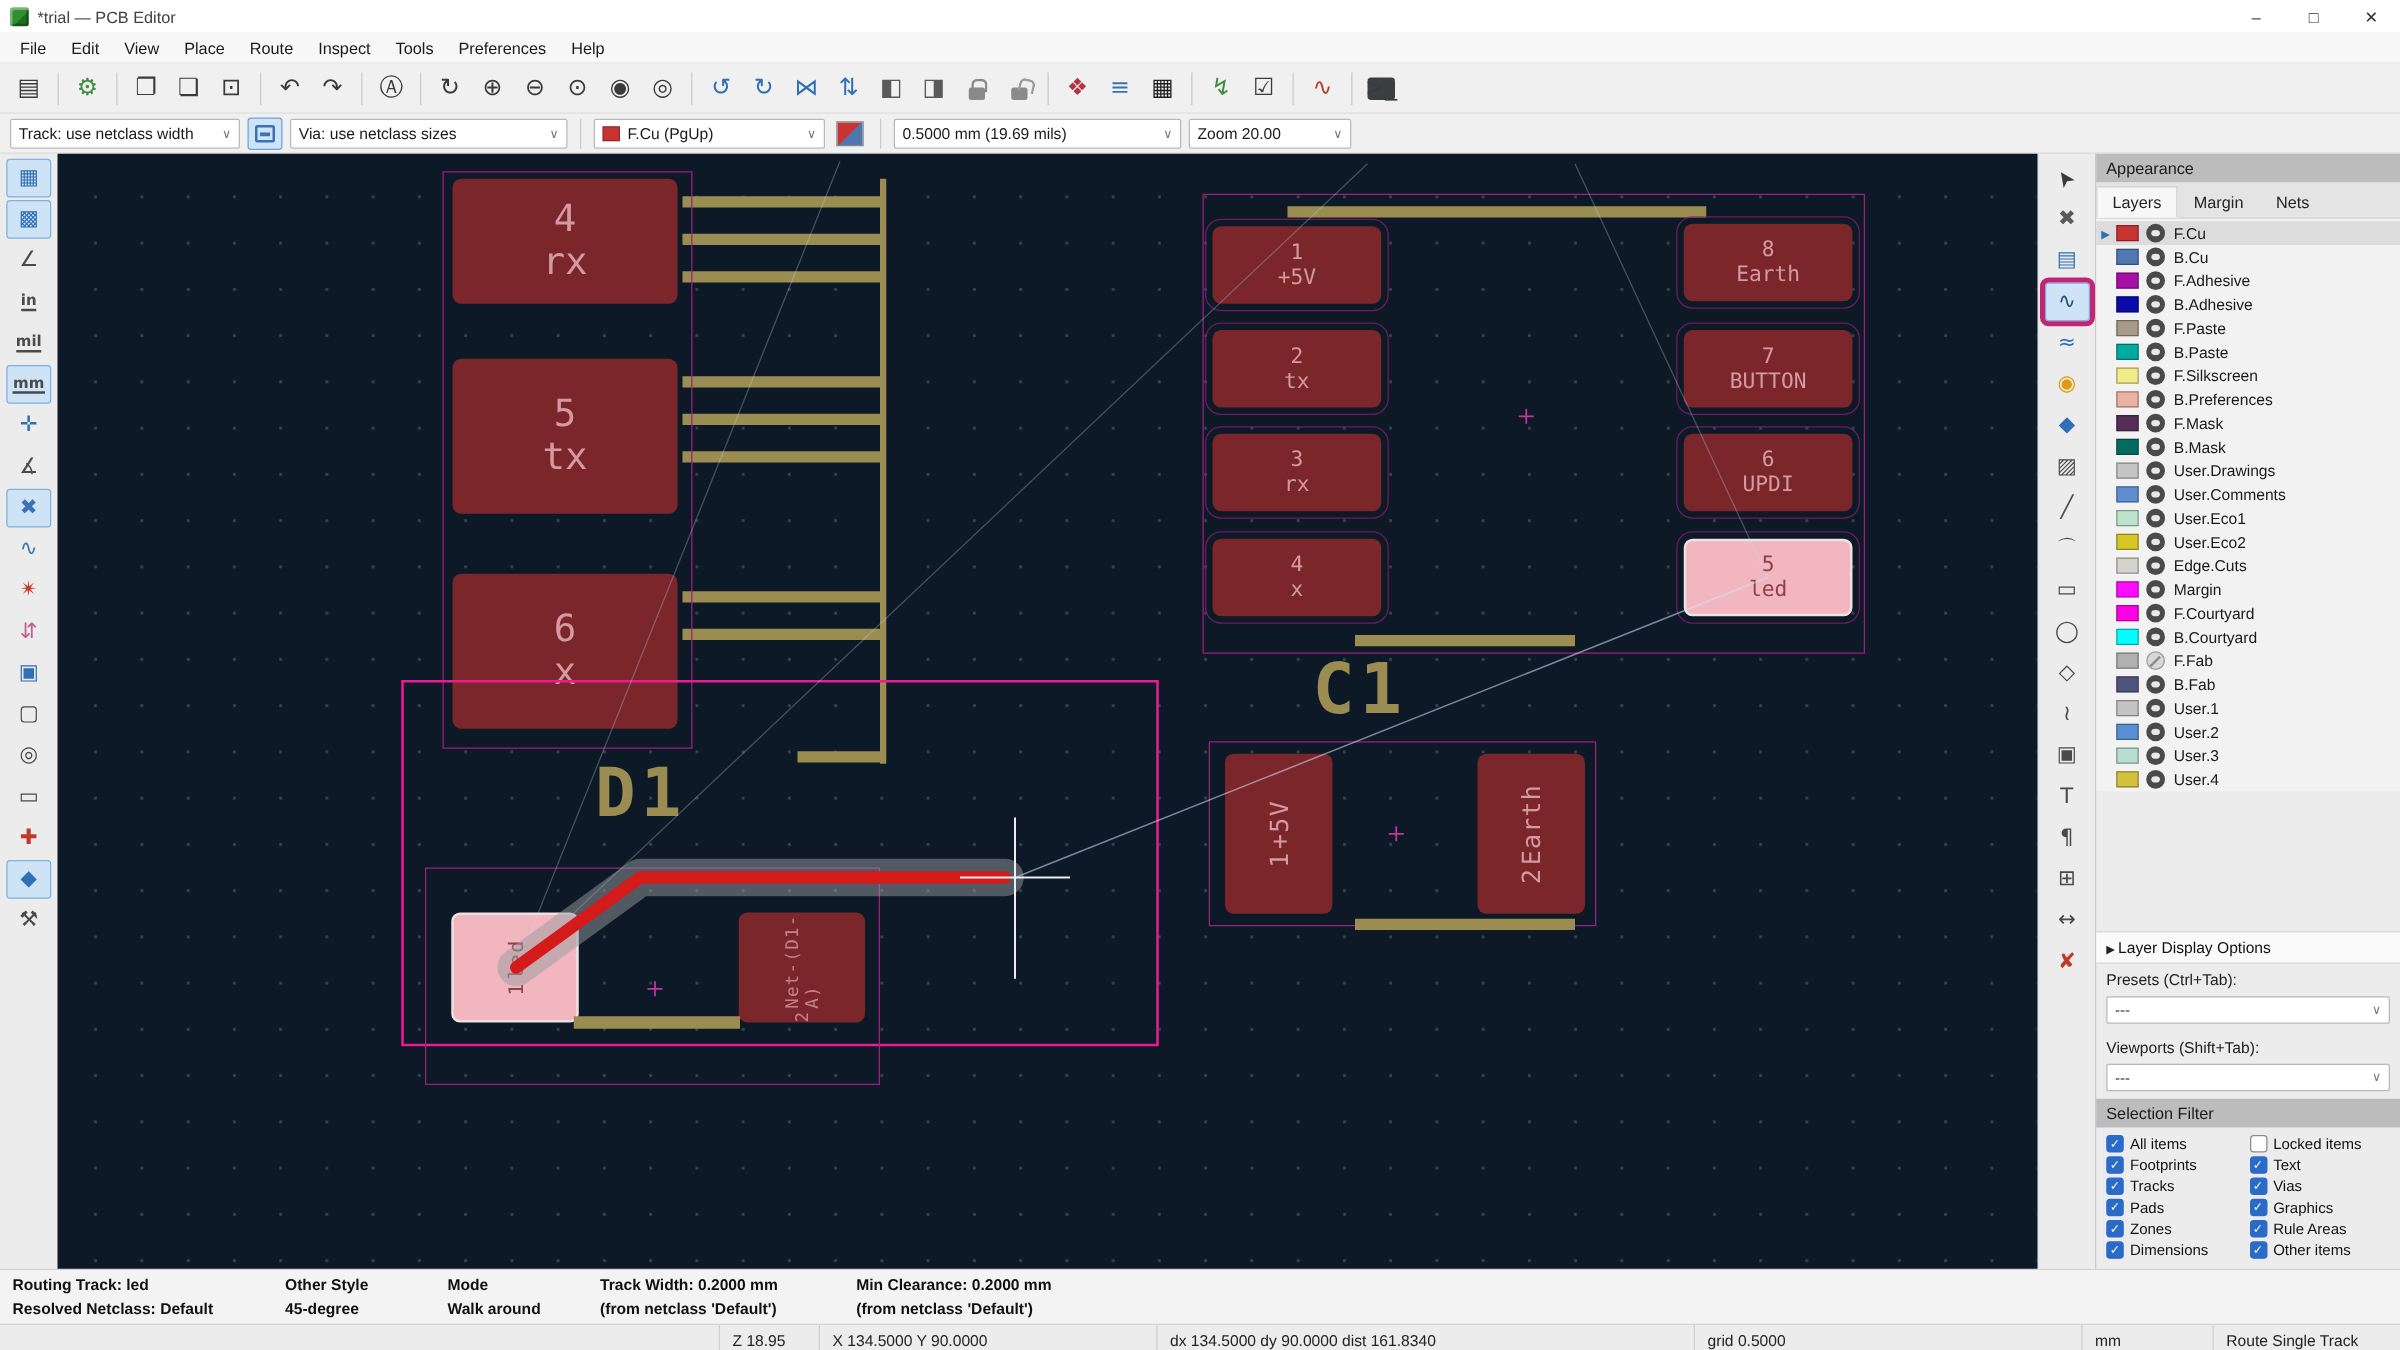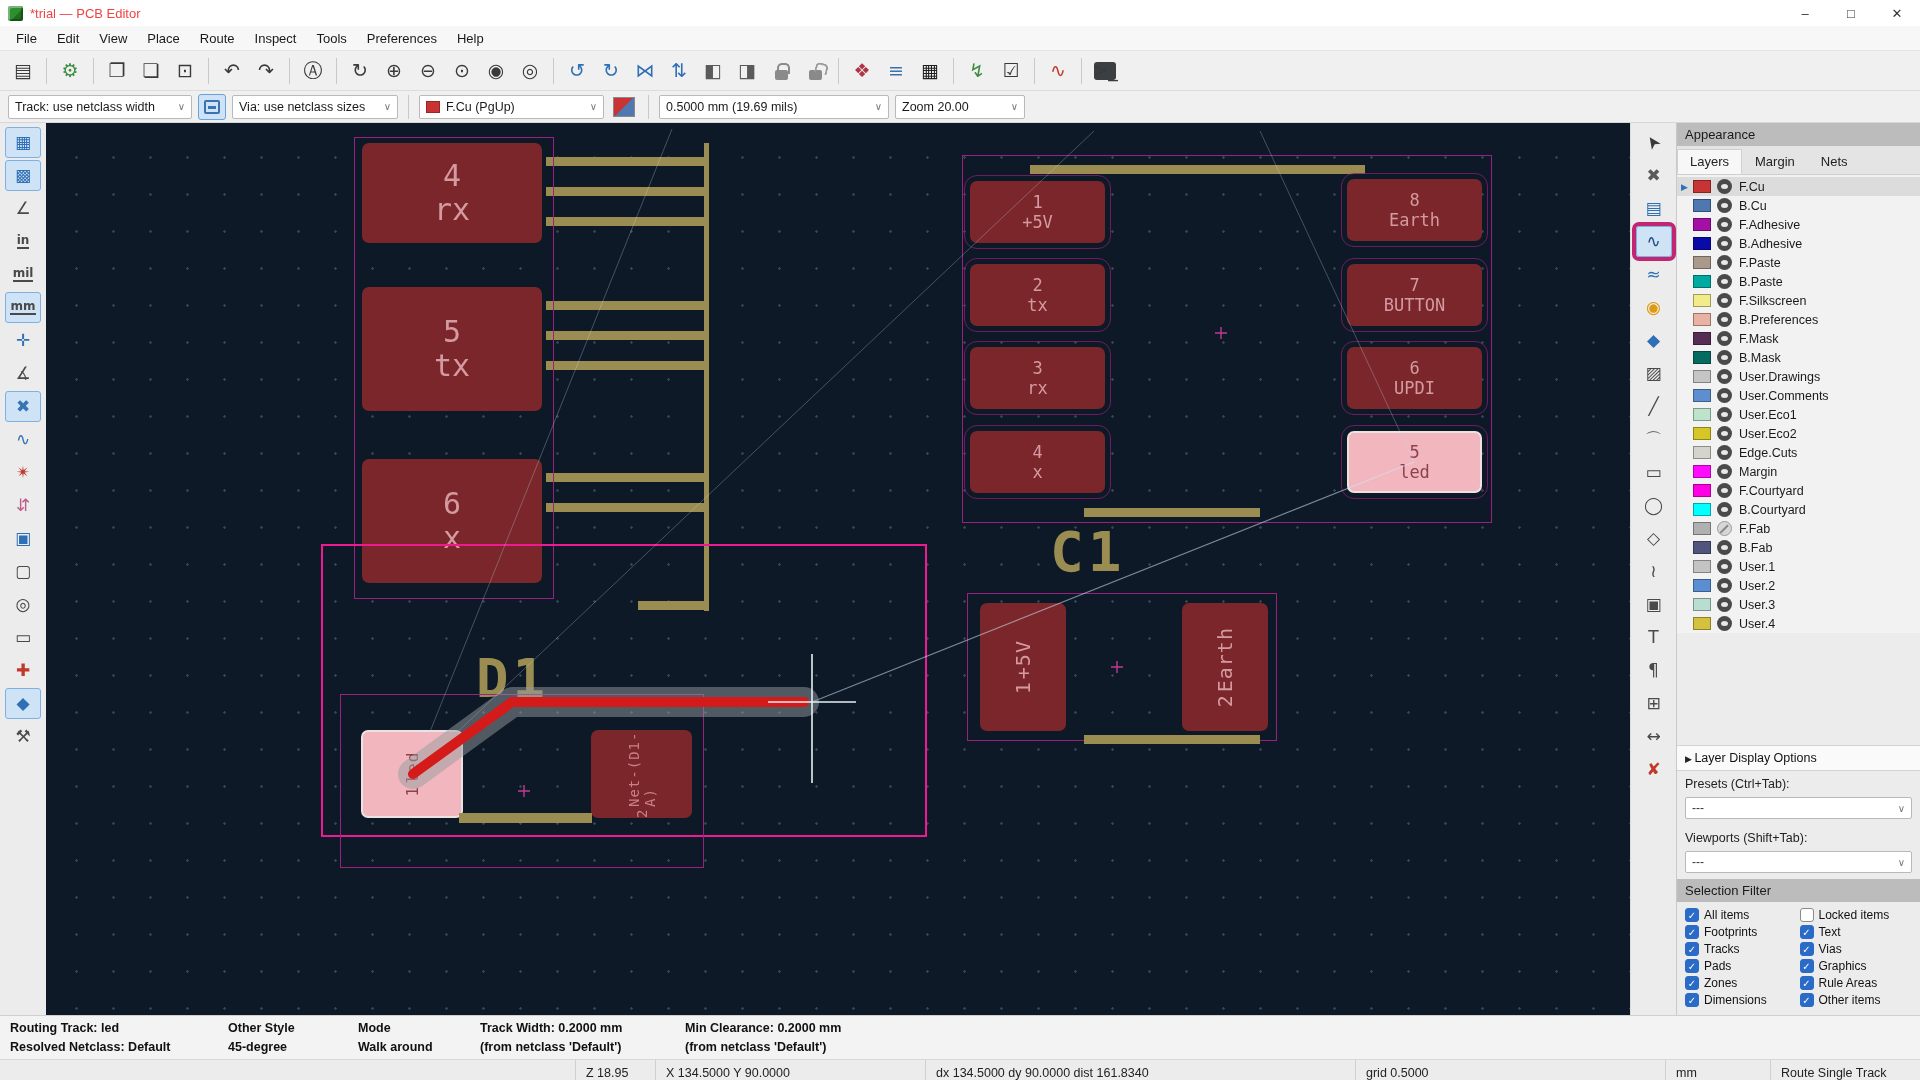--- a/index.html
+++ b/index.html
@@ -4,21 +4,21 @@
 <style>
   * { margin:0; padding:0; box-sizing:border-box; }
   html,body { width:1920px; height:1080px; overflow:hidden;
     font-family:"Liberation Sans", sans-serif; background:#ececec; color:#1a1a1a; }
 
   
   .titlebar { height:26px; background:#ffffff; display:flex; align-items:center; padding-left:8px; }
   .app-icon { width:15px; height:15px; border-radius:2px; margin-right:7px;
     background:linear-gradient(135deg,#2f8f2f 0 60%, #1d6e1d 60% 100%);
     box-shadow:inset 2px 2px 0 rgba(255,255,255,.35), inset -2px -2px 0 rgba(0,0,0,.25); }
-  .title-text { font-size:13px; color:#ef4444; }
+  .title-text { font-size:13px; color:#404040; }
   .win-controls { margin-left:auto; display:flex; height:100%; }
   .win-btn { width:46px; height:100%; display:flex; align-items:center; justify-content:center;
     font-size:13px; color:#333; }
 
   
   .menubar { height:25px; background:#f7f7f7; display:flex; align-items:center; padding-left:6px;
     border-bottom:1px solid #e3e3e3; }
   .menu-item { font-size:13px; padding:3px 10px; color:#1a1a1a; }
 
   
@@ -298,21 +298,21 @@
   </div>
 
 <div class="optsbar">
   <div class="combo" style="width:184px">
     <span>Track: use netclass width</span>
     <span class="chev">∨</span>
   </div>
   <div class="opt-icon-btn active">
     <span class="tw-icon"></span>
   </div>
-  <div class="combo" style="width:166px">
+  <div class="combo" style="width:222px">
     <span>Via: use netclass sizes</span>
     <span class="chev">∨</span>
   </div>
   <span class="osep"></span>
   <div class="combo" style="width:185px">
     <span class="swatch-sm" style="background:#c83434" title="F.Cu (PgUp)"></span>
     <span>F.Cu (PgUp)</span>
     <span class="chev">∨</span>
   </div>
   <div class="opt-icon-btn">
@@ -484,21 +484,21 @@
     </div>
     <div class="pad" style="left:1136px;top:480px;width:86px;height:128px;font-size:20px">
       <span class="vtext">
         <span>2</span>
         <span>Earth</span>
       </span>
     </div>
     <div class="olive" style="left:1038px;top:612px;width:176px;height:9px"></div>
 
     <div class="courtyard bright" style="left:275px;top:421px;width:606px;height:293px"></div>
-    <span class="refdes" style="left:430px;top:524px;font-size:54px">D1</span>
+    <span class="refdes" style="left:430px;top:480px;font-size:54px">D1</span>
     <div class="courtyard" style="left:294px;top:571px;width:364px;height:174px"></div>
     <div class="pad hl" style="left:315px;top:607px;width:102px;height:88px;font-size:16px">
       <span class="vtext">
         <span>1</span>
         <span>led</span>
       </span>
     </div>
     <div class="pad" style="left:545px;top:607px;width:101px;height:88px;font-size:14px;color:#c98088">
       <span class="vtext">
         <span>2</span>

